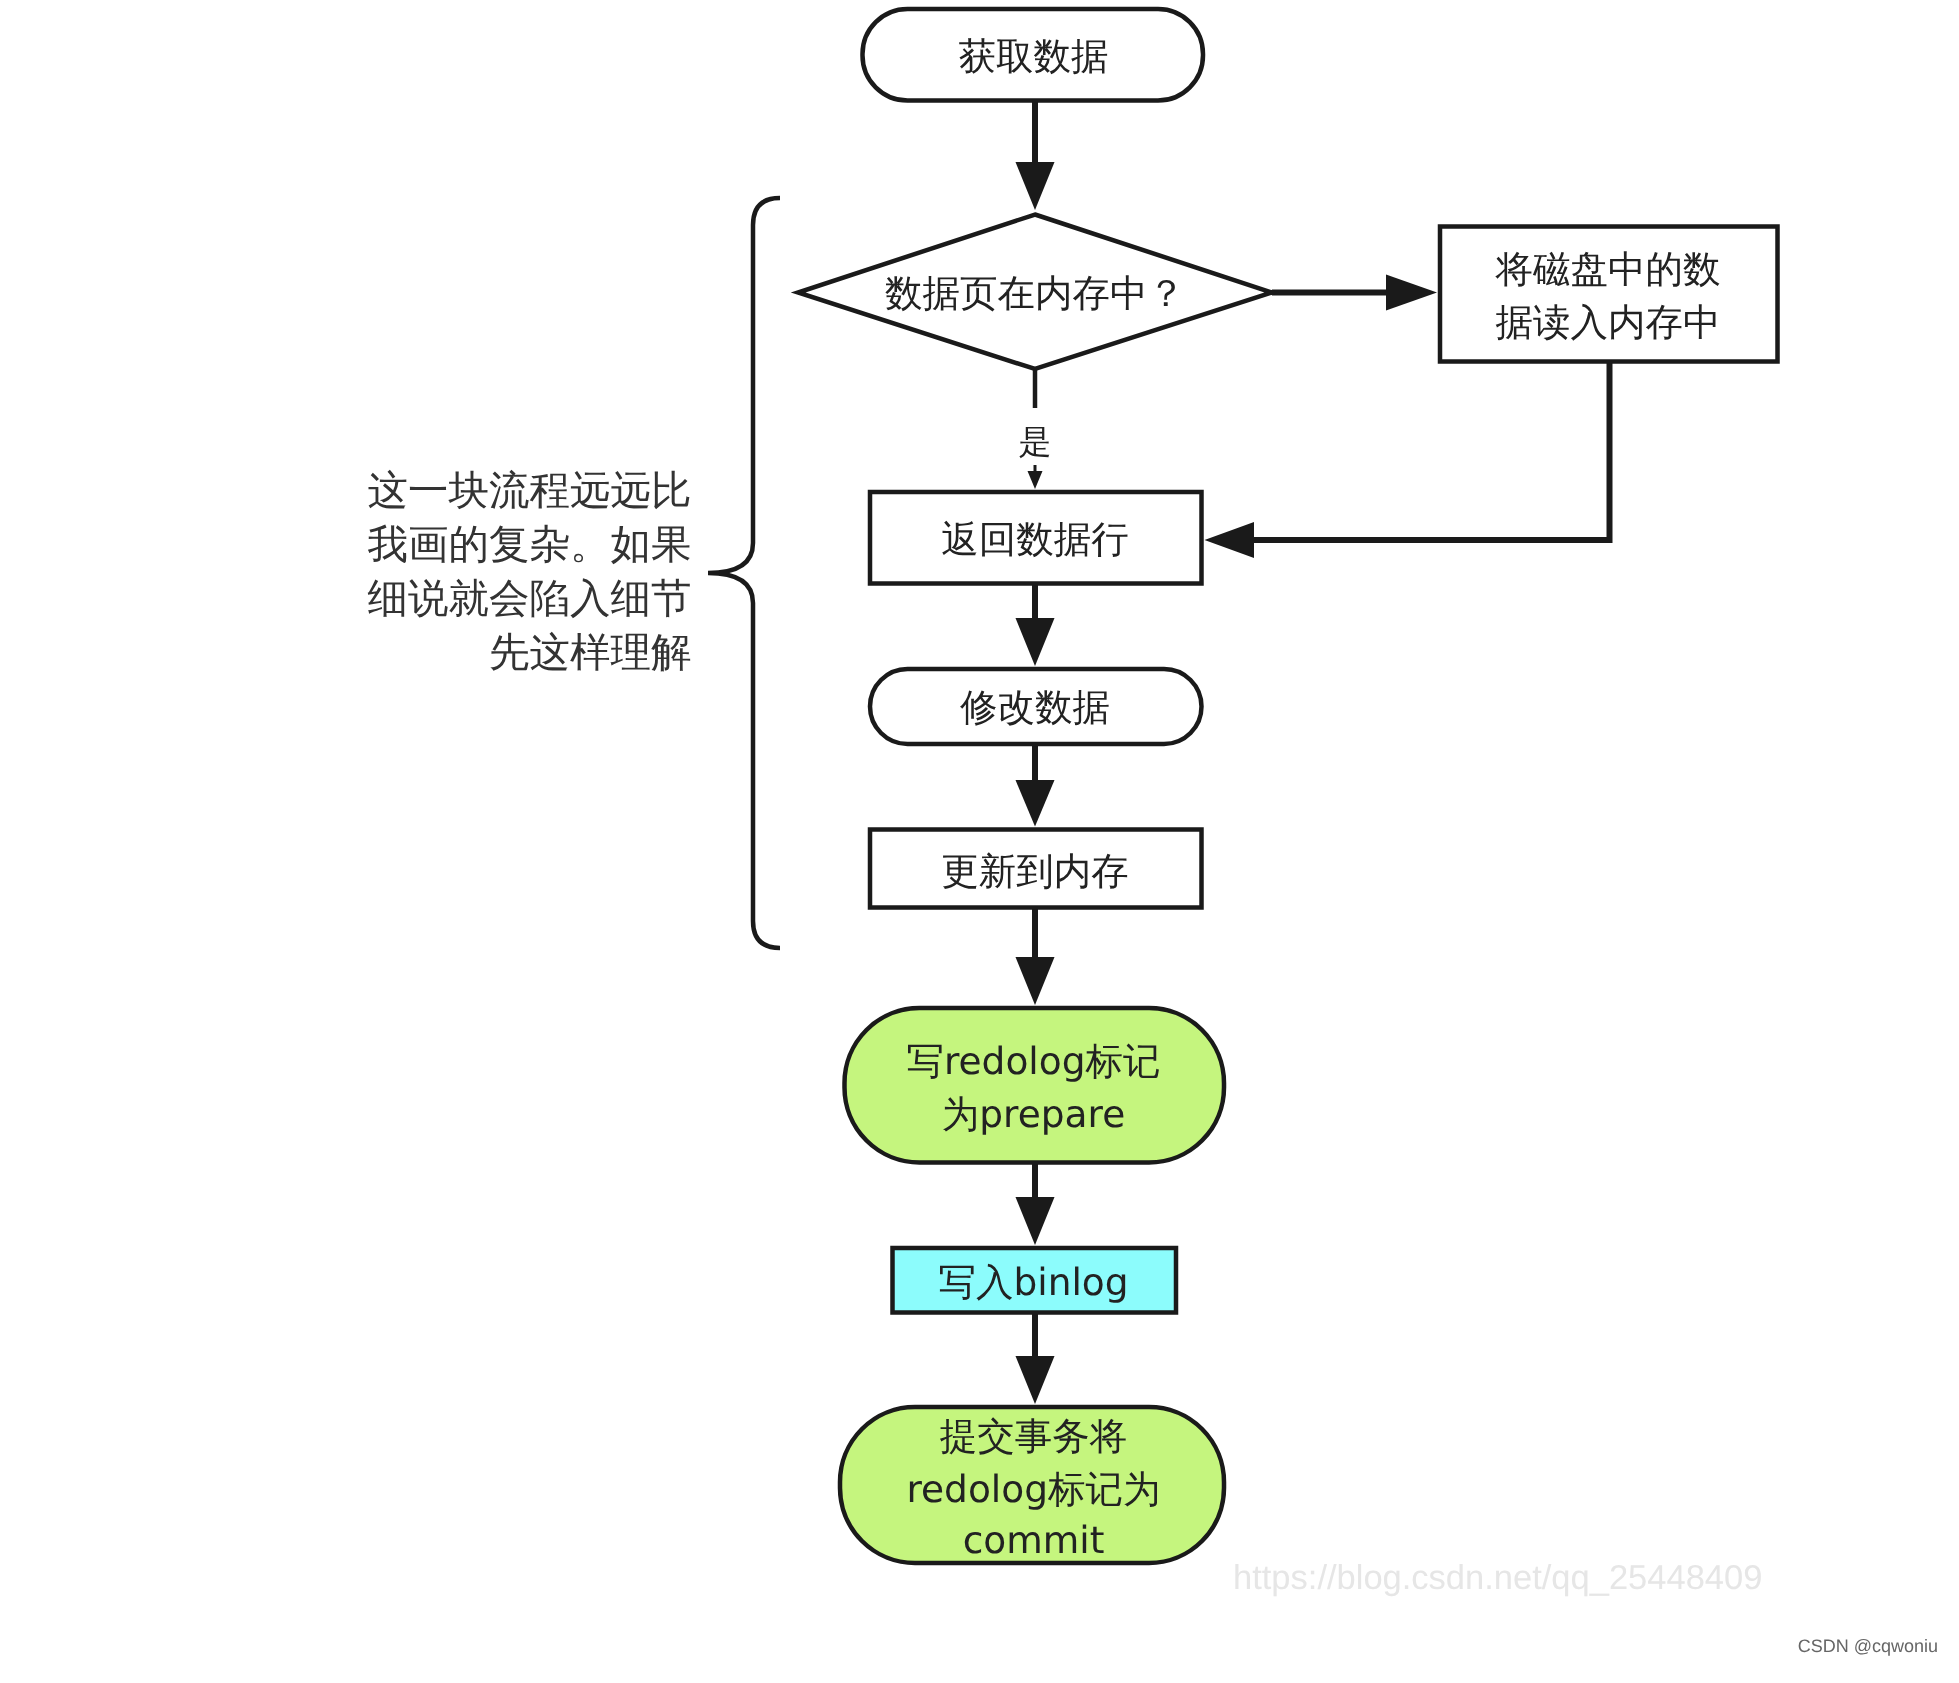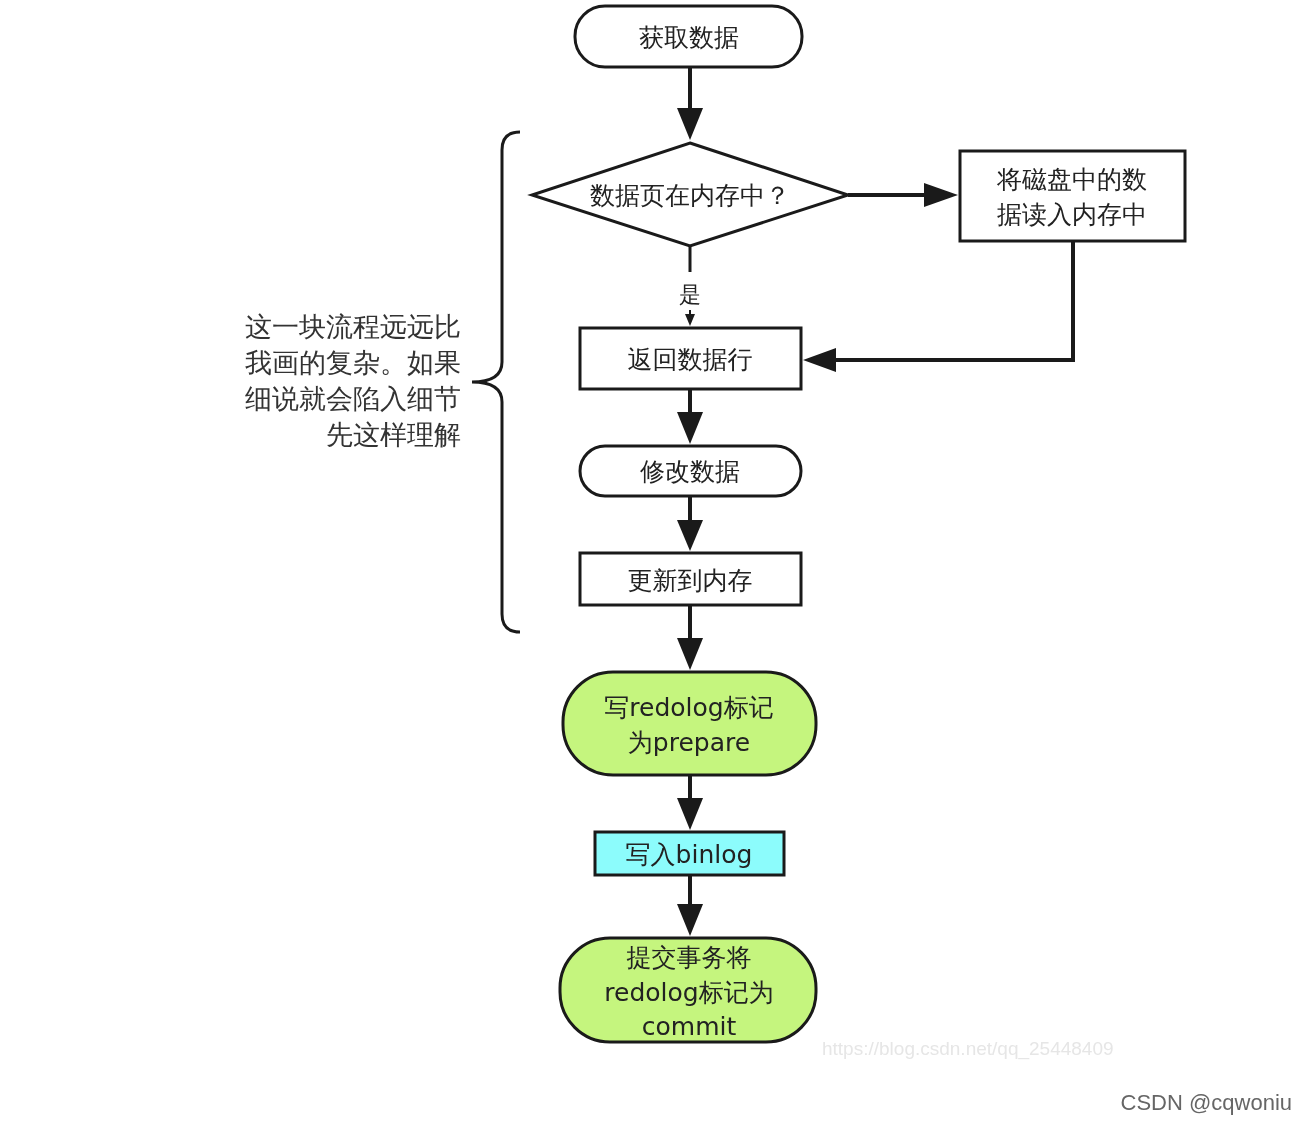--- a/index.html
+++ b/index.html
@@ -2,23 +2,23 @@
 <html><head>
 <meta charset="utf-8">
 <style>
   html, body { margin: 0; padding: 0; background: #ffffff; }
   body { width: 1306px; height: 1122px; position: relative; overflow: hidden;
          font-family: "DejaVu Sans", "Liberation Sans", sans-serif; color: #222; }
   svg#diagram { position: absolute; left: 0; top: 0; }
   .node-text { font-family: "DejaVu Sans", sans-serif; font-size: 25px; fill: #222; }
   .note-text { font-family: "DejaVu Sans", sans-serif; font-size: 27px; fill: #333; }
   .label-text { font-family: "DejaVu Sans", sans-serif; font-size: 22px; fill: #222; }
-  .watermark { position: absolute; left: 822px; top: 1038px; font-size: 19px;
+  .watermark { position: absolute; left: 822px; top: 1038px; font-size: 23px;
                color: #e6e6e6; font-family: "Liberation Sans", sans-serif; }
-  .credit { position: absolute; right: 14px; top: 1090px; font-size: 22px;
+  .credit { position: absolute; right: 14px; top: 1090px; font-size: 12px;
             color: #666; font-family: "Liberation Sans", sans-serif; }
 </style>
 </head>
 <body>
 
 <svg id="diagram" width="1306" height="1122" viewBox="0 0 1306 1122">
   <defs>
     <marker id="arrow" markerWidth="10" markerHeight="10" refX="9" refY="5" orient="auto" markerUnits="userSpaceOnUse">
     </marker>
   </defs>

